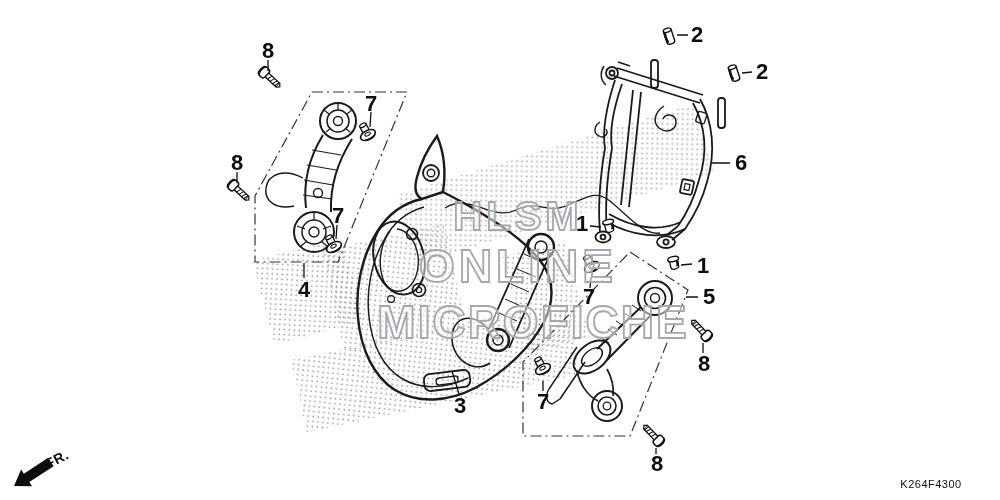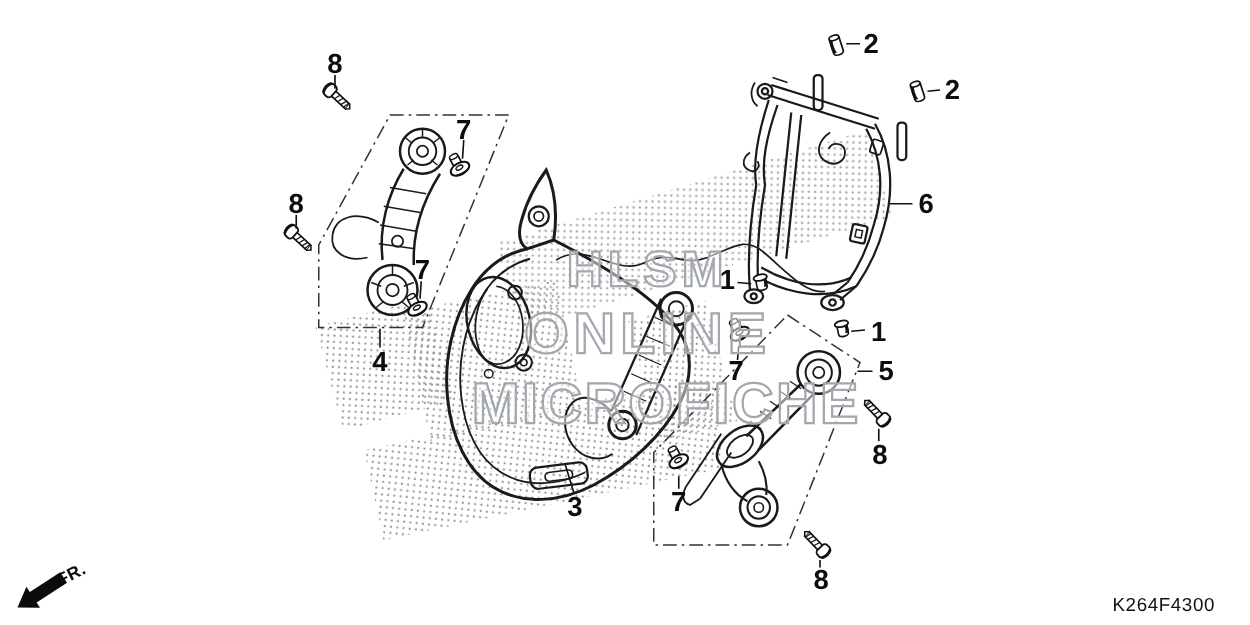--- a/index.html
+++ b/index.html
@@ -18,21 +18,21 @@
     font-weight:700;letter-spacing:4px;
     color:rgba(255,255,255,0.50);
     -webkit-text-stroke:1.8px #a3a8ae;
     white-space:nowrap;pointer-events:none;
   }
   .wm1{font-size:40px;}
   .wm2{font-size:46px;}
   .wm3{font-size:46px;letter-spacing:2px;}
   .diagram-code{
     position:absolute;transform:translate(-50%,-50%);
-    font-size:15px;color:#111;letter-spacing:0.5px;
+    font-size:11px;color:#111;letter-spacing:0.5px;
   }
   .fr-label{
     position:absolute;transform:translate(-50%,-50%) rotate(-27deg);
     font-weight:700;font-size:14px;color:#0b0b0b;letter-spacing:0.5px;
   }
 </style>
 </head>
 <body>
 
 <div class="stage">

